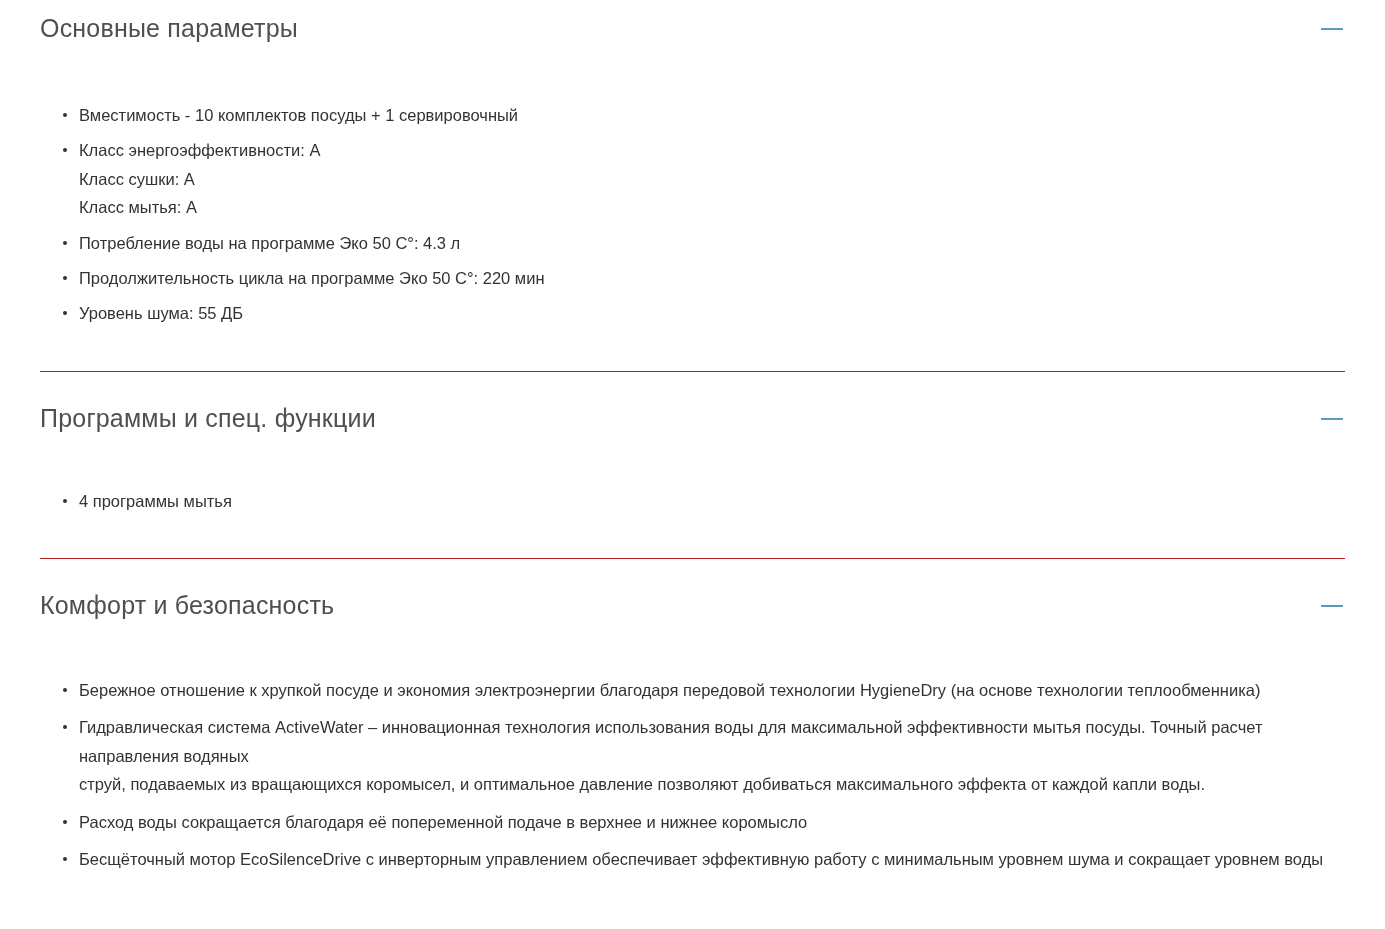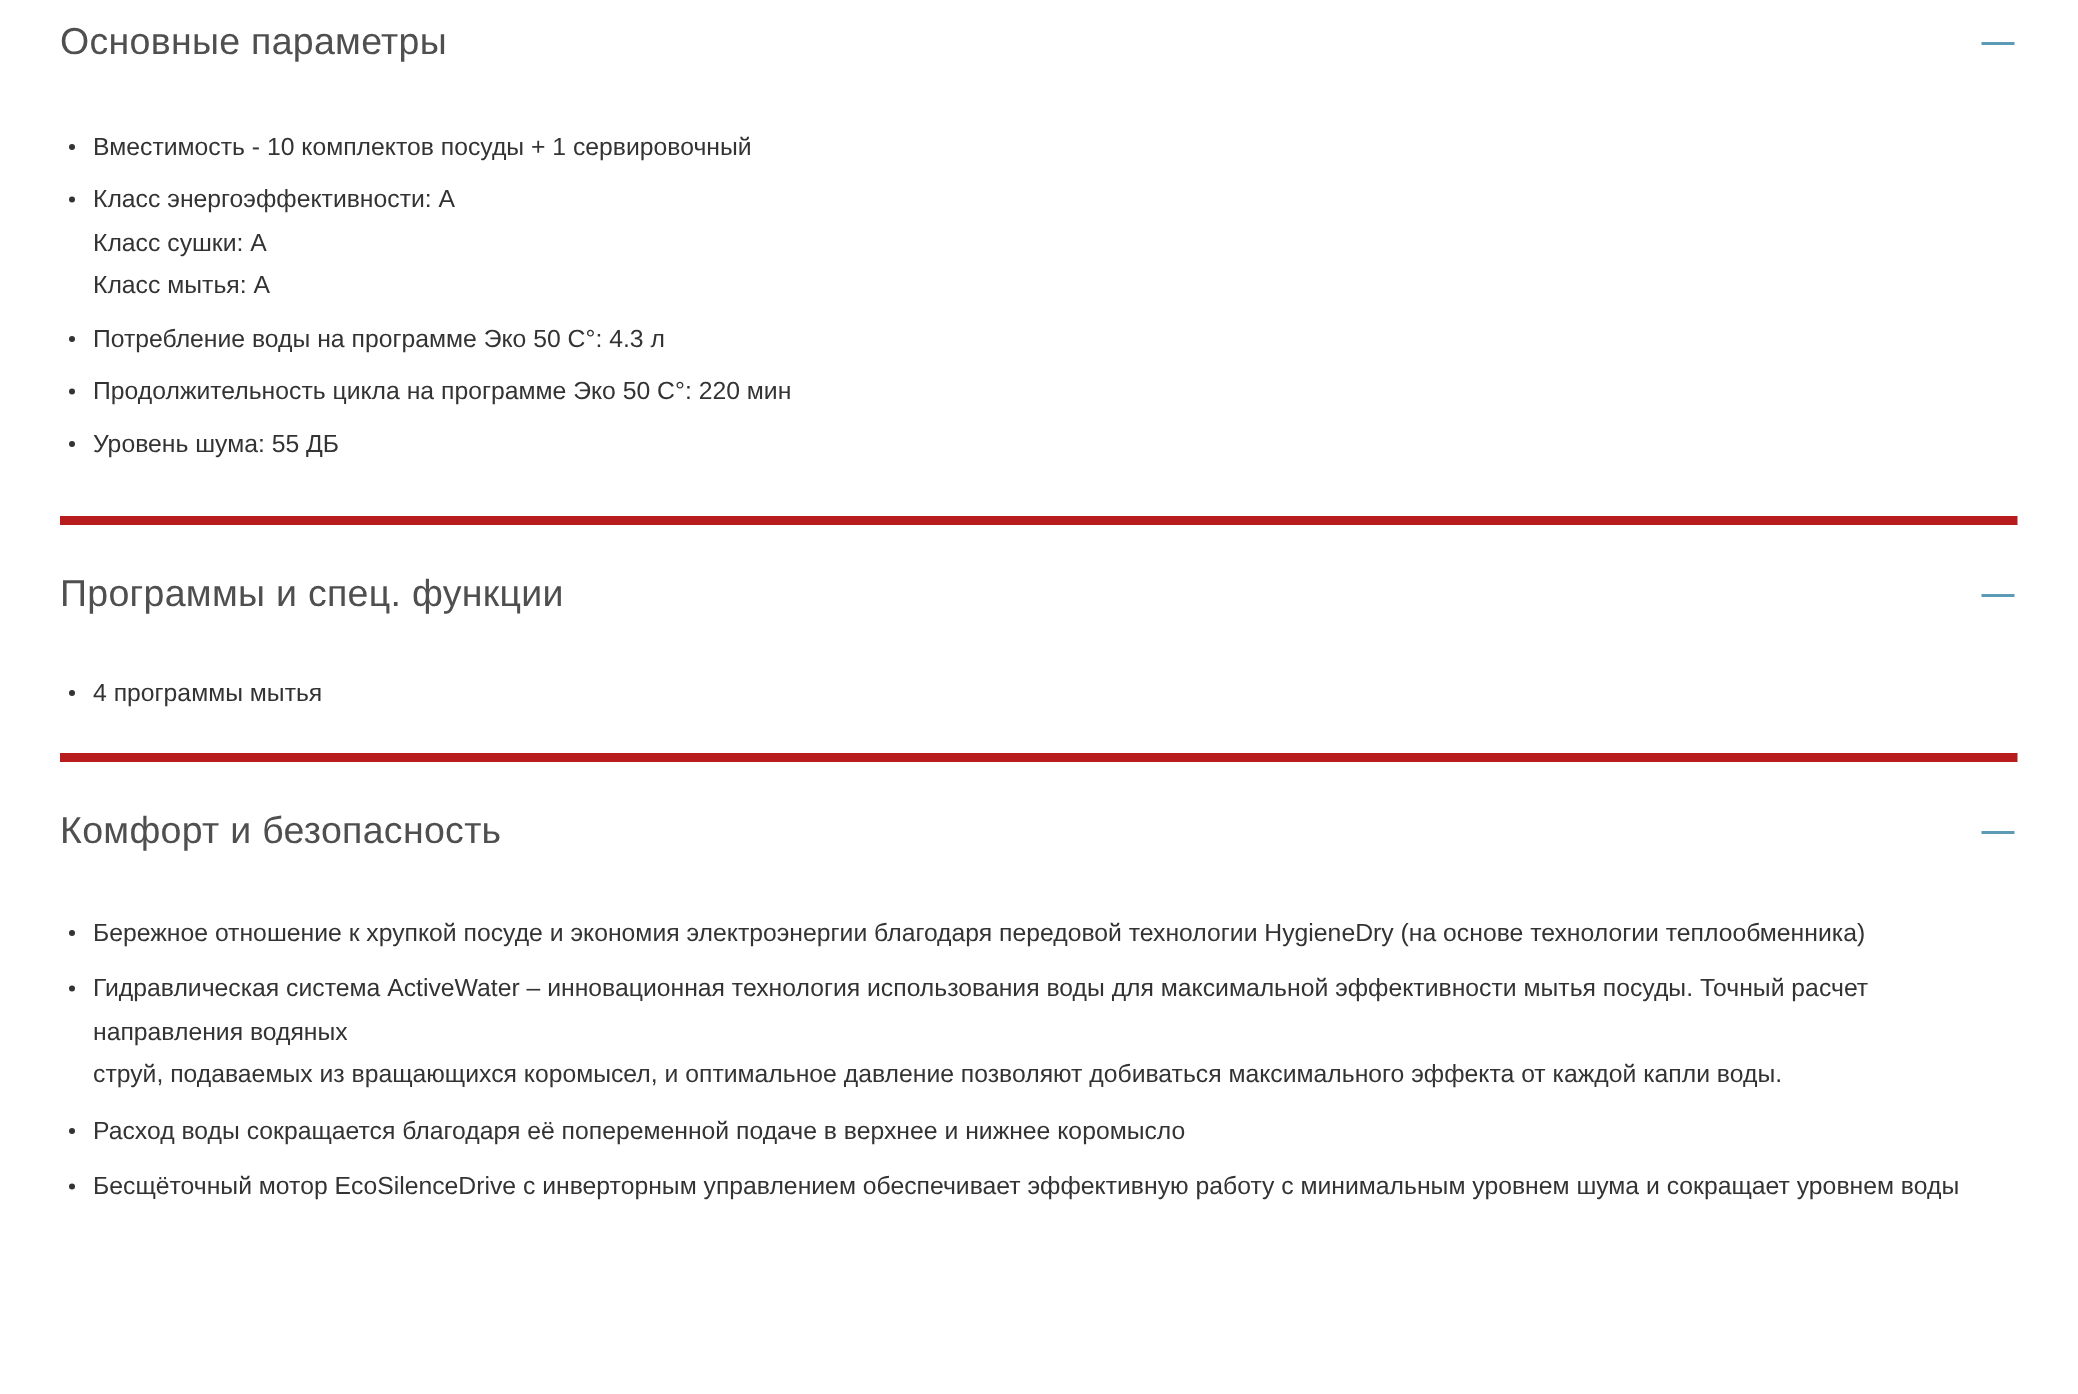--- a/index.html
+++ b/index.html
@@ -15,21 +15,21 @@
     -webkit-font-smoothing: antialiased;
   }
 
   .page {
     width: 1385px;
     box-sizing: border-box;
     padding: 0 40px;
   }
 
   .section {
-    border-bottom: 6px solid #b91c1c;
+    border-bottom: 1px solid #b91c1c;
   }
   .section.last {
     border-bottom: none;
   }
 
   .section-header {
     display: flex;
     align-items: center;
     justify-content: space-between;
     padding: 0;
@@ -61,21 +61,21 @@
     height: 2px;
     background: #5b9bb5;
   }
 
   .section-body {
     padding-bottom: 22px;
   }
 
   ul.spec-list {
     list-style: none;
-    margin: 0;
+    margin: 17px;
     padding: 0;
   }
   ul.spec-list > li {
     position: relative;
     padding-left: 22px;
     margin: 0 0 10px 0;
     font-size: 16.5px;
     line-height: 1.72;
     color: #333333;
   }

